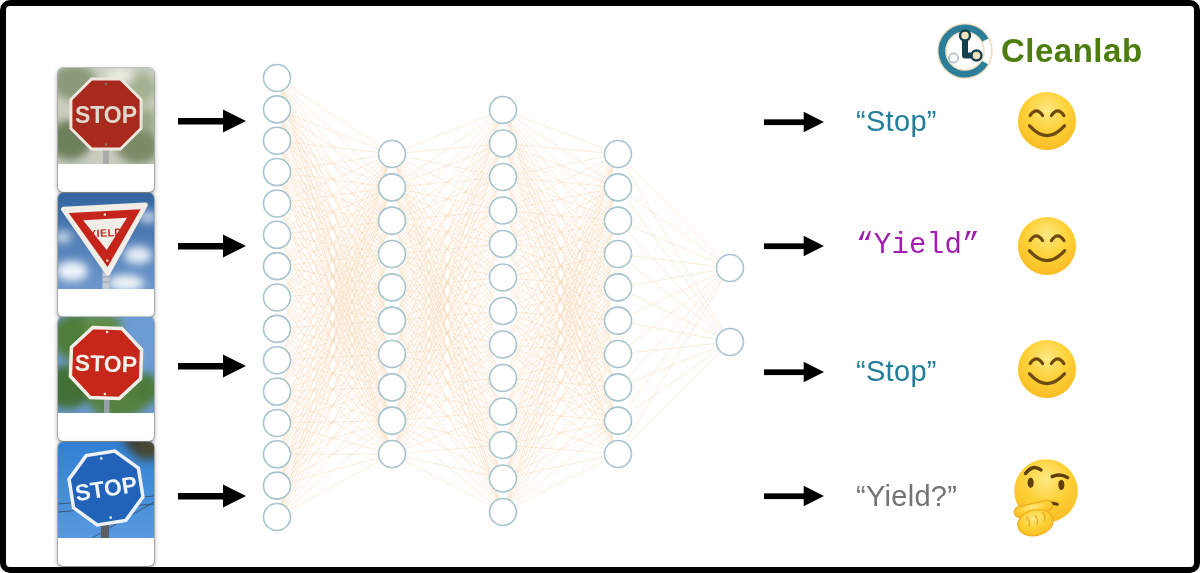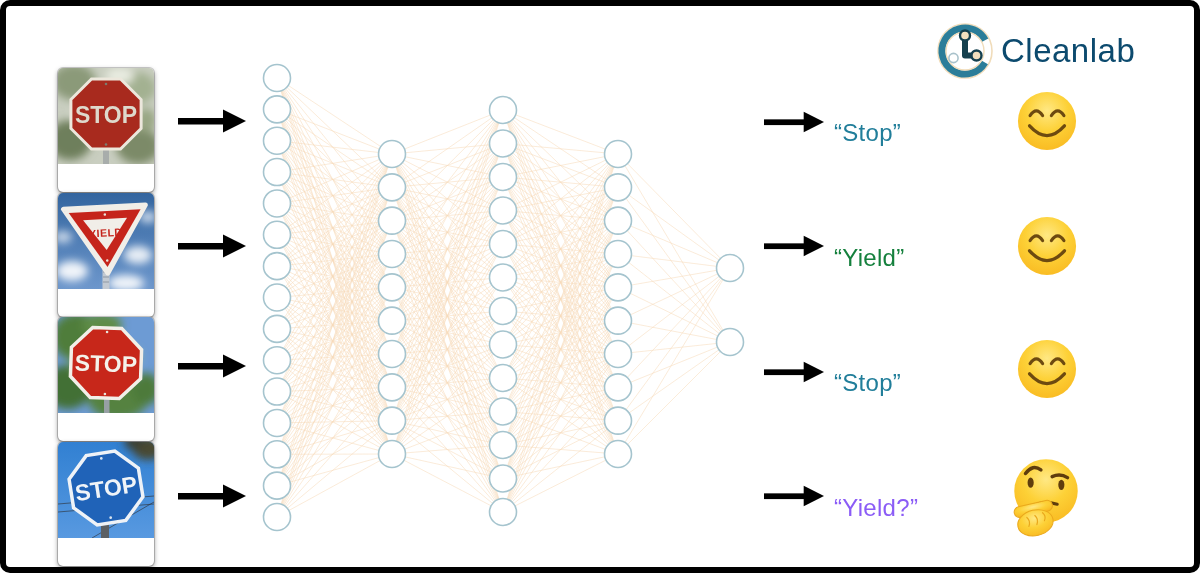--- a/index.html
+++ b/index.html
@@ -15,33 +15,33 @@
   #sign4{left:52px;top:436px}
   .arrow{position:absolute;}
   #arr-in1{left:172px;top:102px}
   #arr-in2{left:172px;top:227px}
   #arr-in3{left:172px;top:347px}
   #arr-in4{left:172px;top:477px}
   #arr-out1{left:758px;top:104px}
   #arr-out2{left:758px;top:228px}
   #arr-out3{left:758px;top:354px}
   #arr-out4{left:758px;top:478px}
-  .out-label{position:absolute;left:828px;width:170px;height:40px;line-height:40px;
-             font-size:24px;letter-spacing:.3px;white-space:nowrap;margin-top:12px;}
+  .out-label{position:absolute;left:850px;width:170px;height:40px;line-height:40px;
+             font-size:29px;letter-spacing:.3px;white-space:nowrap;}
   #lbl1{top:95px}
   #lbl2{top:220px}
   #lbl3{top:345px}
   #lbl4{top:470px}
   .emoji{position:absolute;}
   #emo1{left:1010px;top:84px}
   #emo2{left:1010px;top:209px}
   #emo3{left:1010px;top:332px}
   #emo4{left:997px;top:446px}
   .logo{position:absolute;left:930px;top:16px;display:flex;align-items:center;}
-  .logo-text{font-size:33px;color:#0c4a6e;margin-left:7px;letter-spacing:.5px;font-weight:400;}
+  .logo-text{font-size:33px;color:#4d7c0f;margin-left:7px;letter-spacing:.5px;font-weight:700;}
   .defs-holder{position:absolute;width:0;height:0;overflow:hidden;}
 </style>
 </head>
 <body>
 
 <svg class="defs-holder" aria-hidden="true">
   <defs>
     <filter id="blur4" x="-40%" y="-40%" width="180%" height="180%">
         <feGaussianBlur stdDeviation="4"></feGaussianBlur>
       </filter>
@@ -677,23 +677,23 @@
       <use href="#sym-arrow"></use>
     </svg>
   <svg class="arrow" id="arr-out3" width="60" height="24" viewBox="0 0 68 26">
       <use href="#sym-arrow"></use>
     </svg>
   <svg class="arrow" id="arr-out4" width="60" height="24" viewBox="0 0 68 26">
       <use href="#sym-arrow"></use>
     </svg>
 
   <div class="out-label" id="lbl1" style="color: rgb(33, 126, 154);">“Stop”</div>
-  <div class="out-label" id="lbl2" style="color: #15803d;">“Yield”</div>
+  <div class="out-label" id="lbl2" style="color: #a21caf; font-family: Liberation Mono, monospace;">“Yield”</div>
   <div class="out-label" id="lbl3" style="color: rgb(33, 126, 154);">“Stop”</div>
-  <div class="out-label" id="lbl4" style="color: #8b5cf6;">“Yield?”</div>
+  <div class="out-label" id="lbl4" style="color: #737373;">“Yield?”</div>
 
   <svg class="emoji" id="emo1" width="62" height="62">
       <use href="#sym-smiley"></use>
     </svg>
   <svg class="emoji" id="emo2" width="62" height="62">
       <use href="#sym-smiley"></use>
     </svg>
   <svg class="emoji" id="emo3" width="62" height="62">
       <use href="#sym-smiley"></use>
     </svg>

